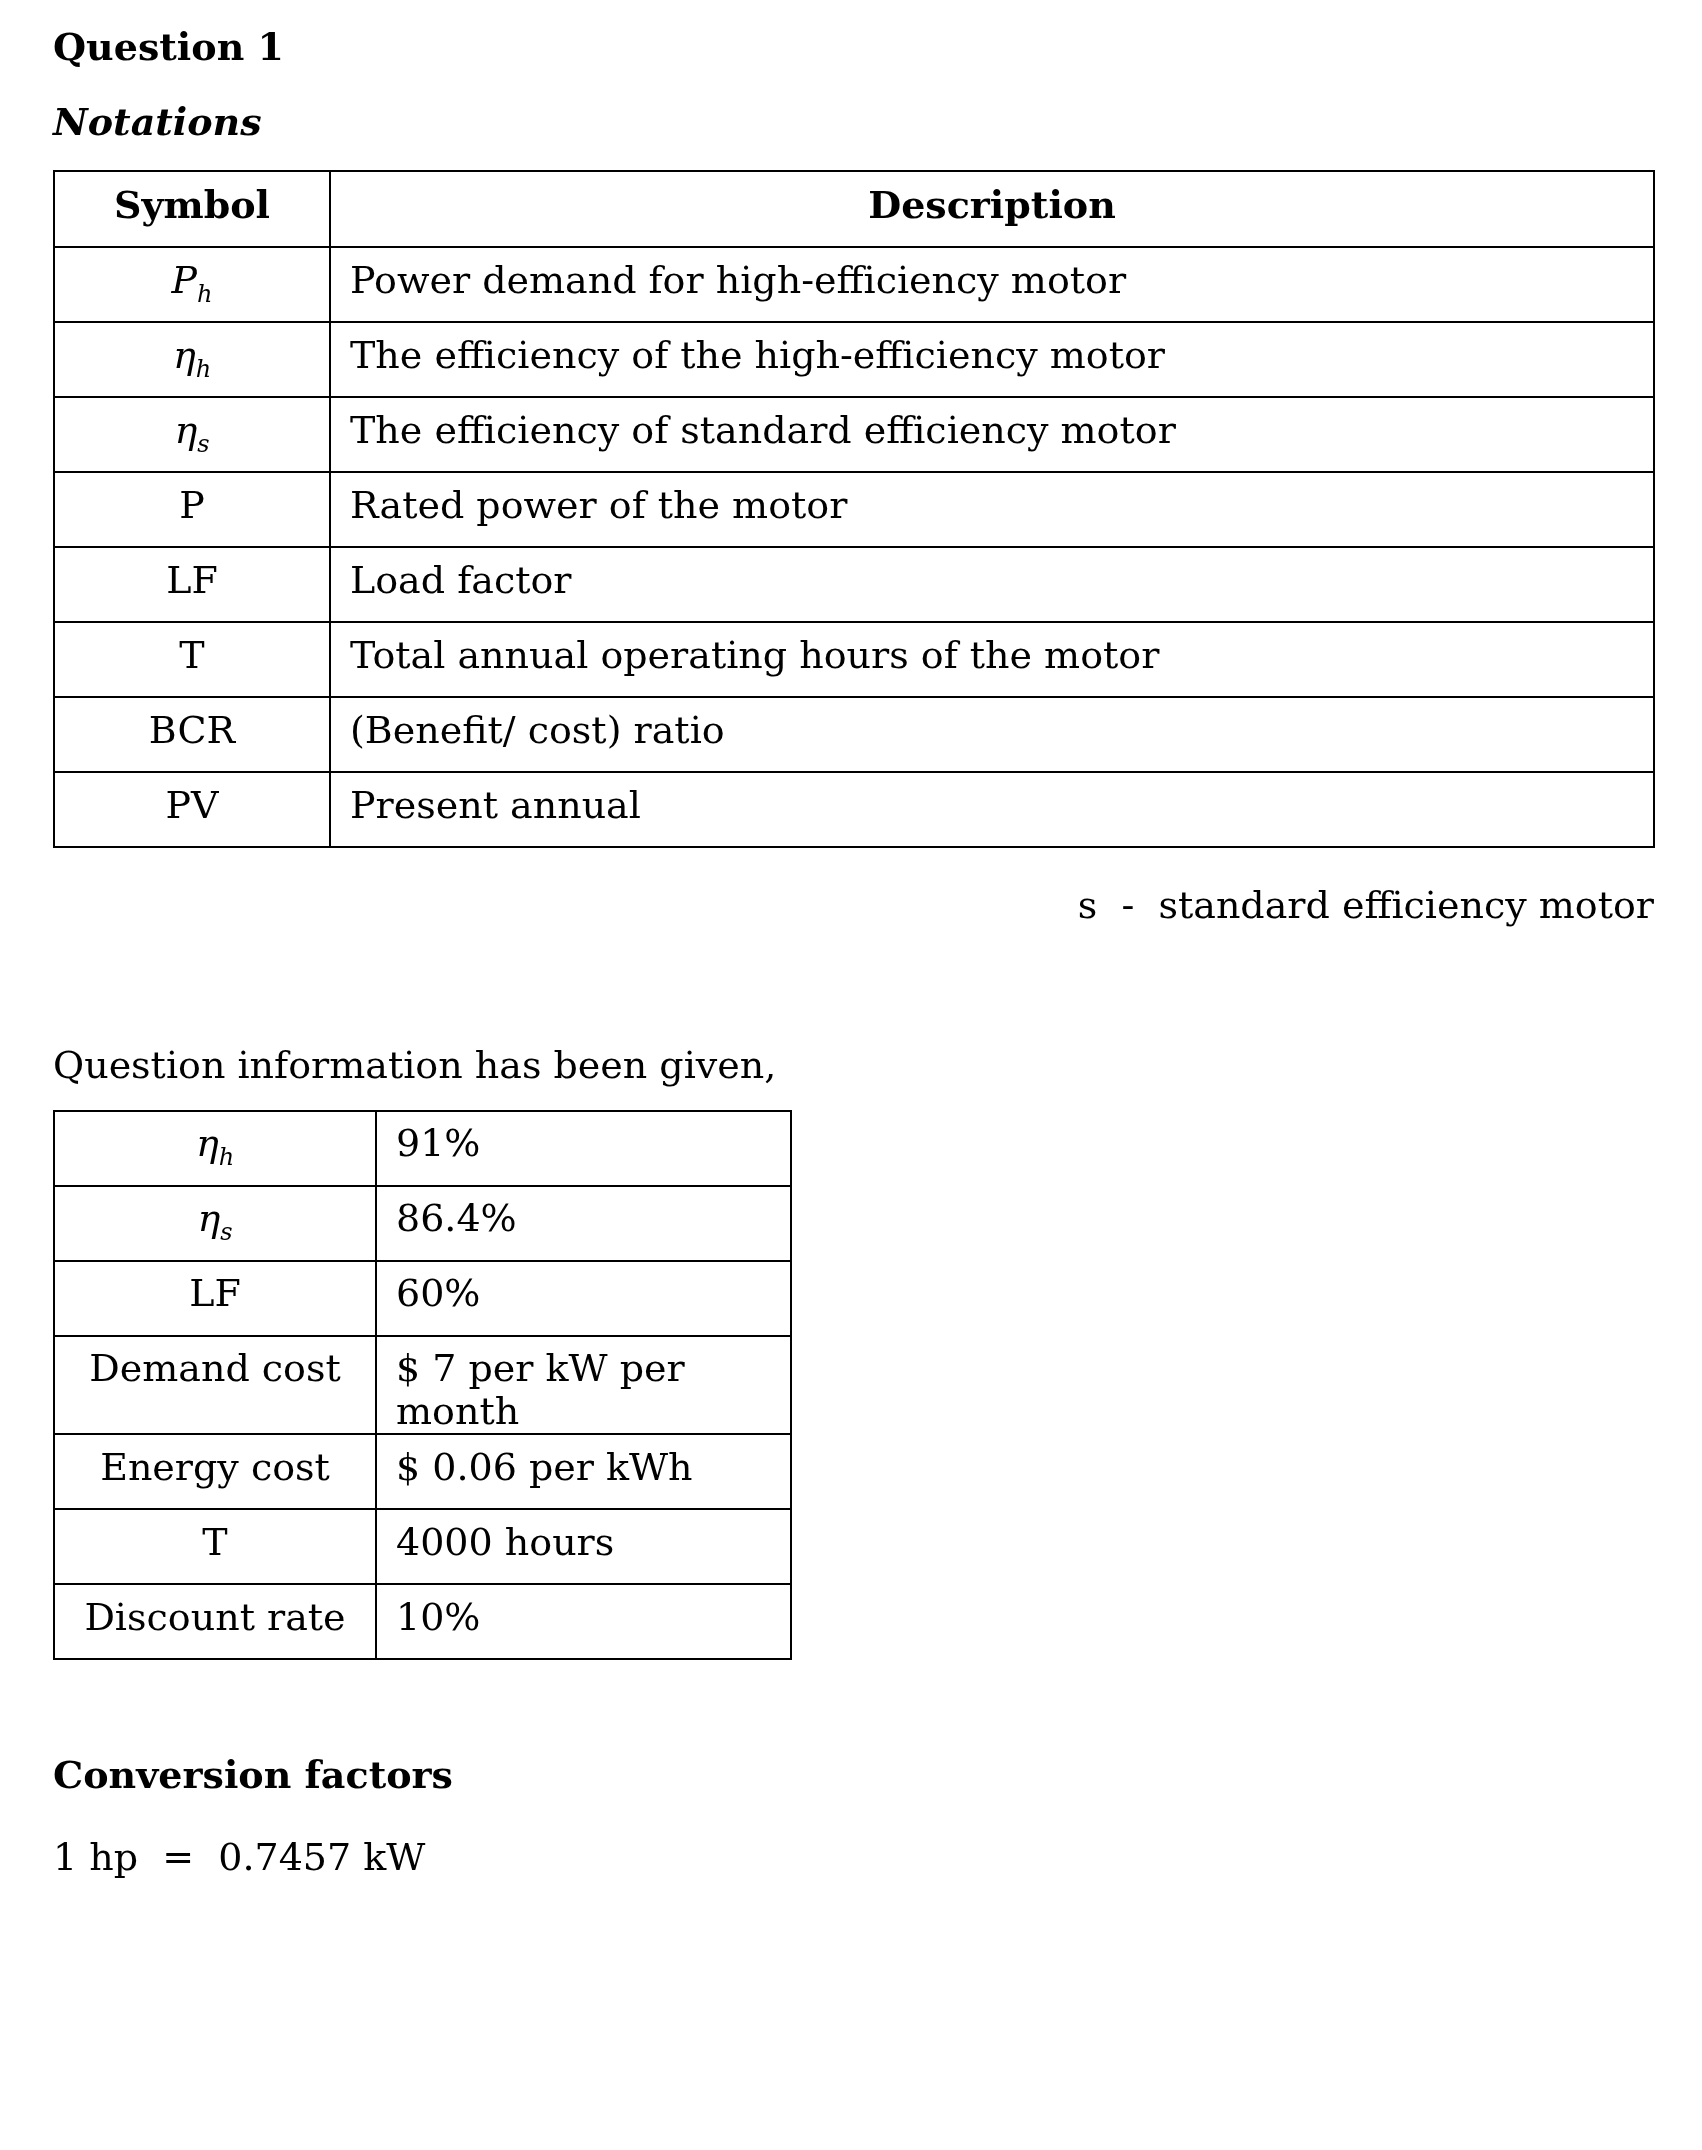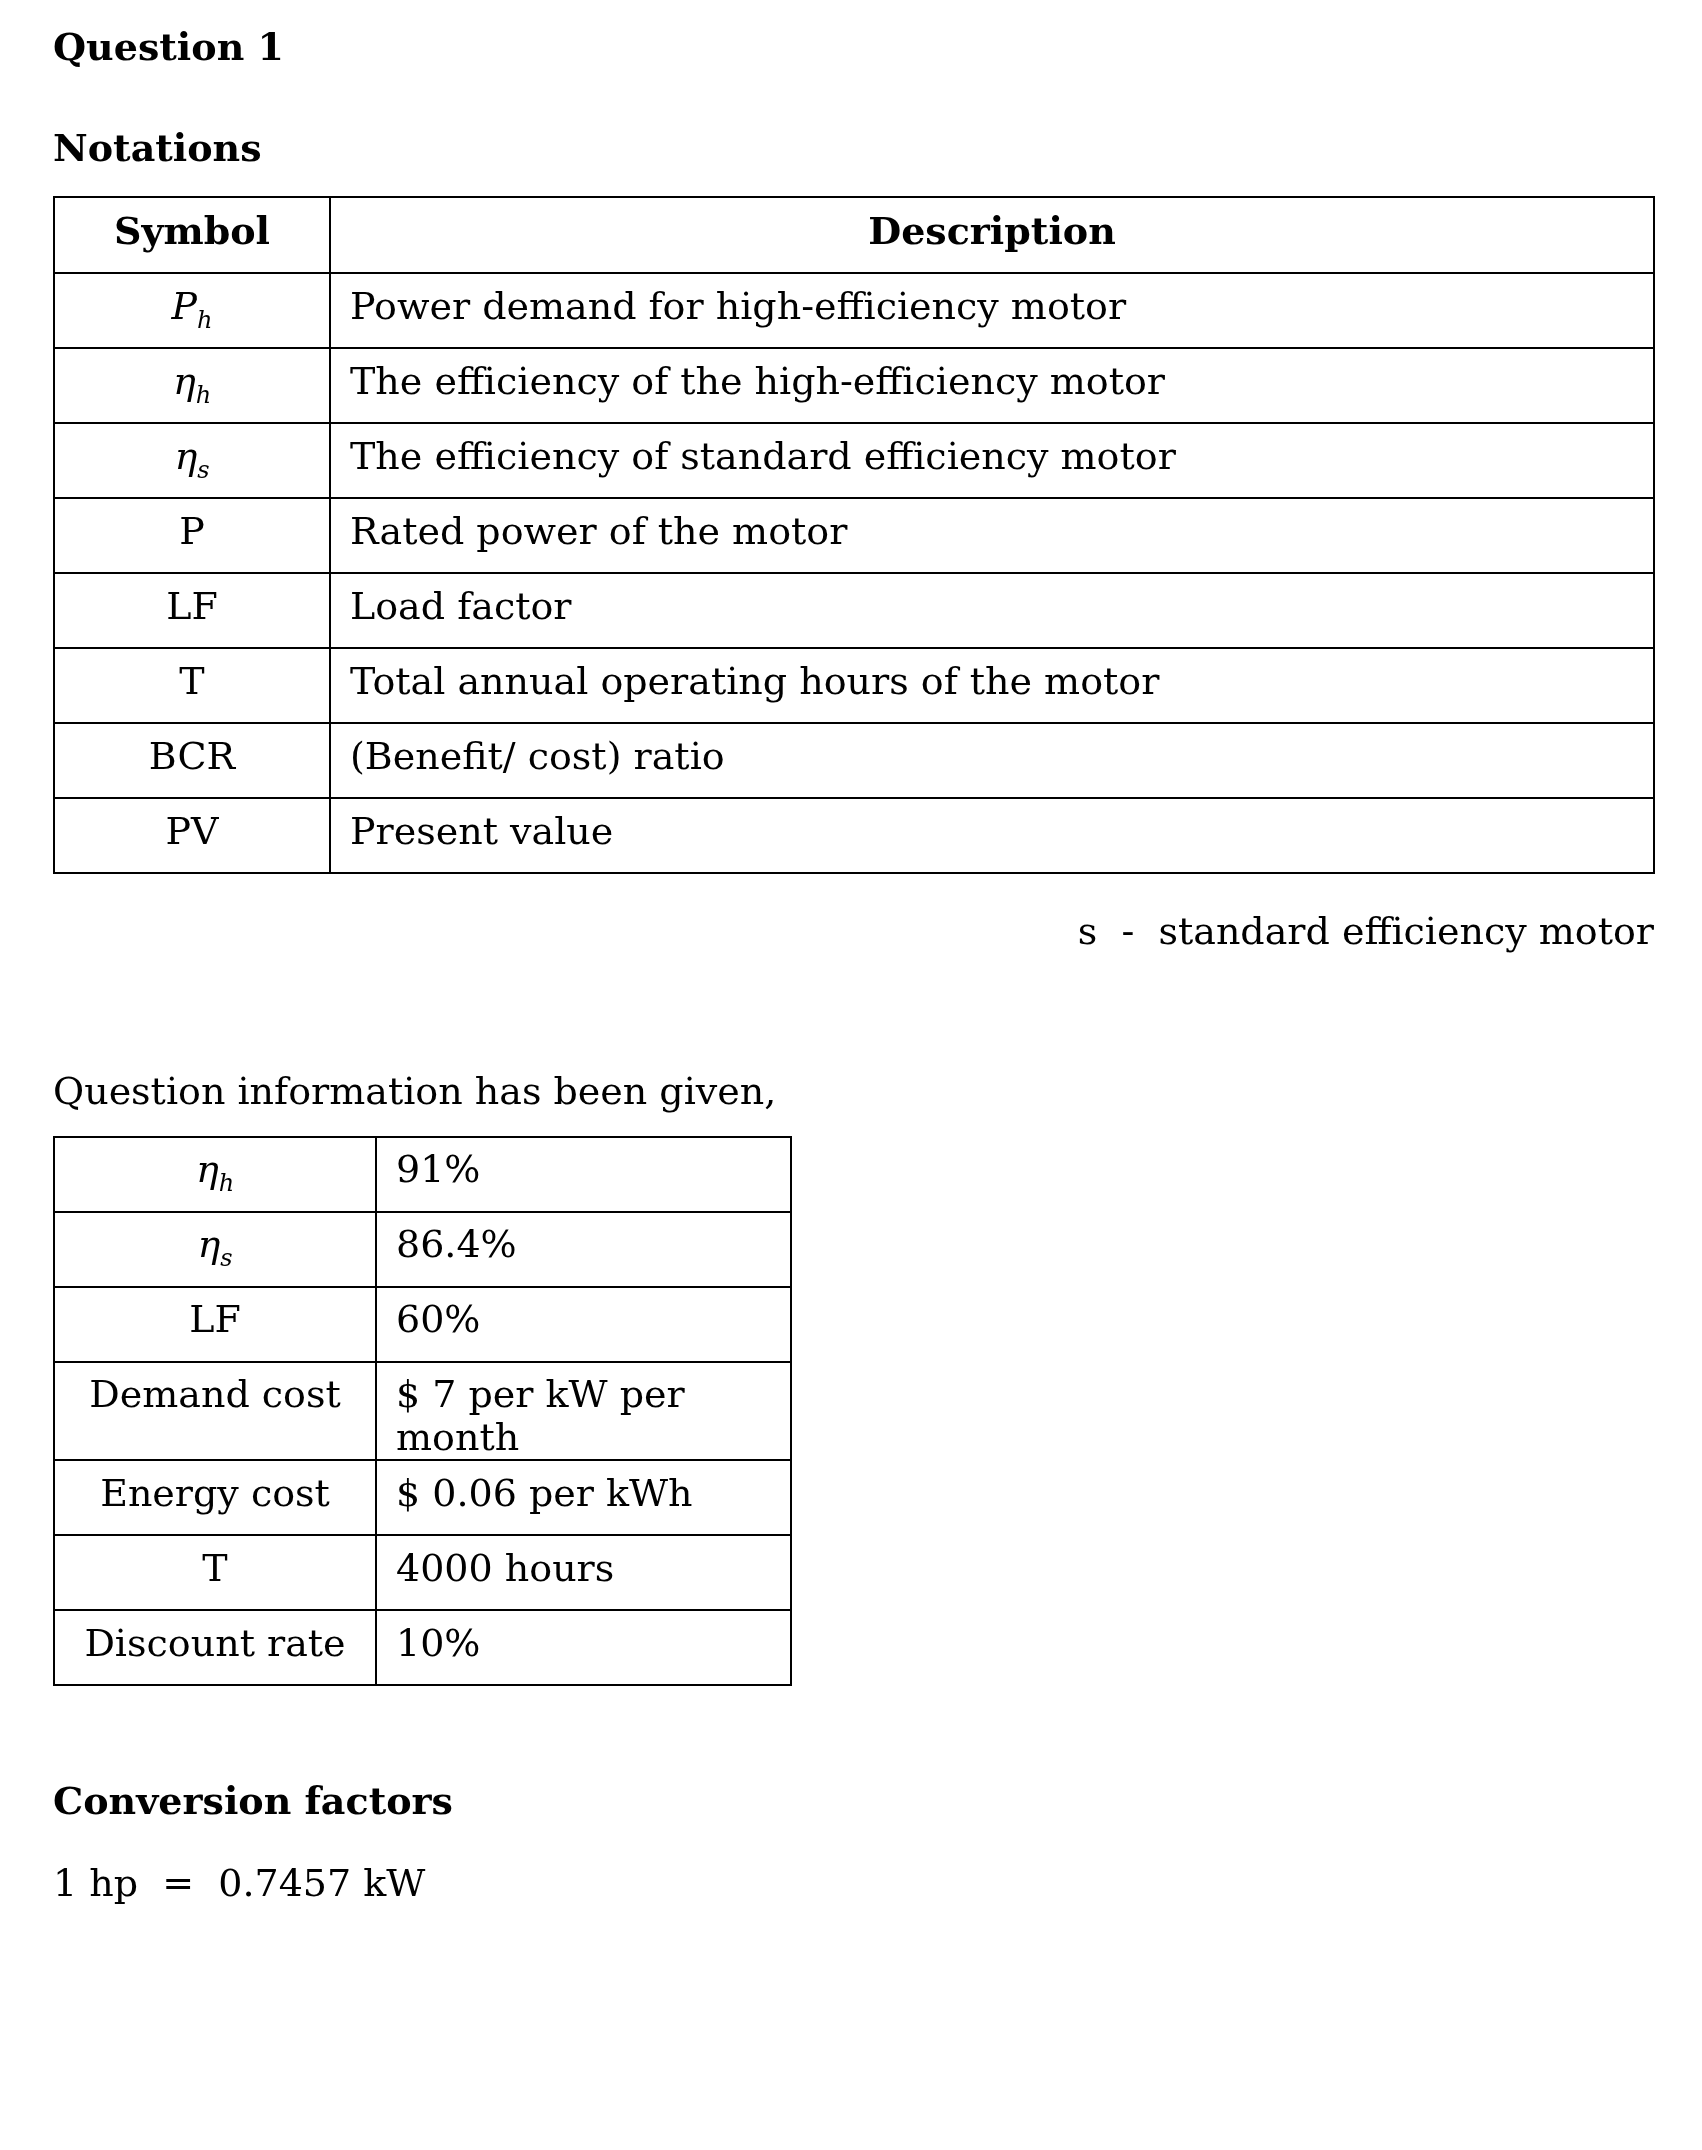--- a/index.html
+++ b/index.html
@@ -26,21 +26,21 @@
     font-size: 38px;
     line-height: 48px;
     font-weight: bold;
     margin: 0;
   }
   p { margin: 0; }
   .pre { white-space: pre-wrap; }
 
   
   .title            { margin: 0; }
-  .notations        { margin-top: 53px; }
+  .notations        { margin-top: 27px; font-style: italic; }
   .notation-table   { margin-top: 24px; }
   .legend-h         { margin-top: 87px; }
   .legend-s         { margin-top: 33px; text-align: right; }
   .given-intro      { margin-top: 112px; }
   .given-table      { margin-top: 20.5px; }
   .conversion-head  { margin-top: 91px; }
   .conversion-line  { margin-top: 34px; }
 
   
   table {
@@ -124,21 +124,21 @@
       <tr>
         <td class="sym"><span>T</span><sub></sub></td>
         <td class="desc">Total annual operating hours of the motor</td>
       </tr>
       <tr>
         <td class="sym"><span>BCR</span><sub></sub></td>
         <td class="desc">(Benefit/ cost) ratio</td>
       </tr>
       <tr>
         <td class="sym"><span>PV</span><sub></sub></td>
-        <td class="desc">Present value</td>
+        <td class="desc">Present annual</td>
       </tr>
     </tbody>
   </table>
 
   <p class="pre legend-s">s  -  standard efficiency motor</p>
 
   <p class="given-intro">Question information has been given,</p>
 
   <table class="given-table">
     <colgroup>

